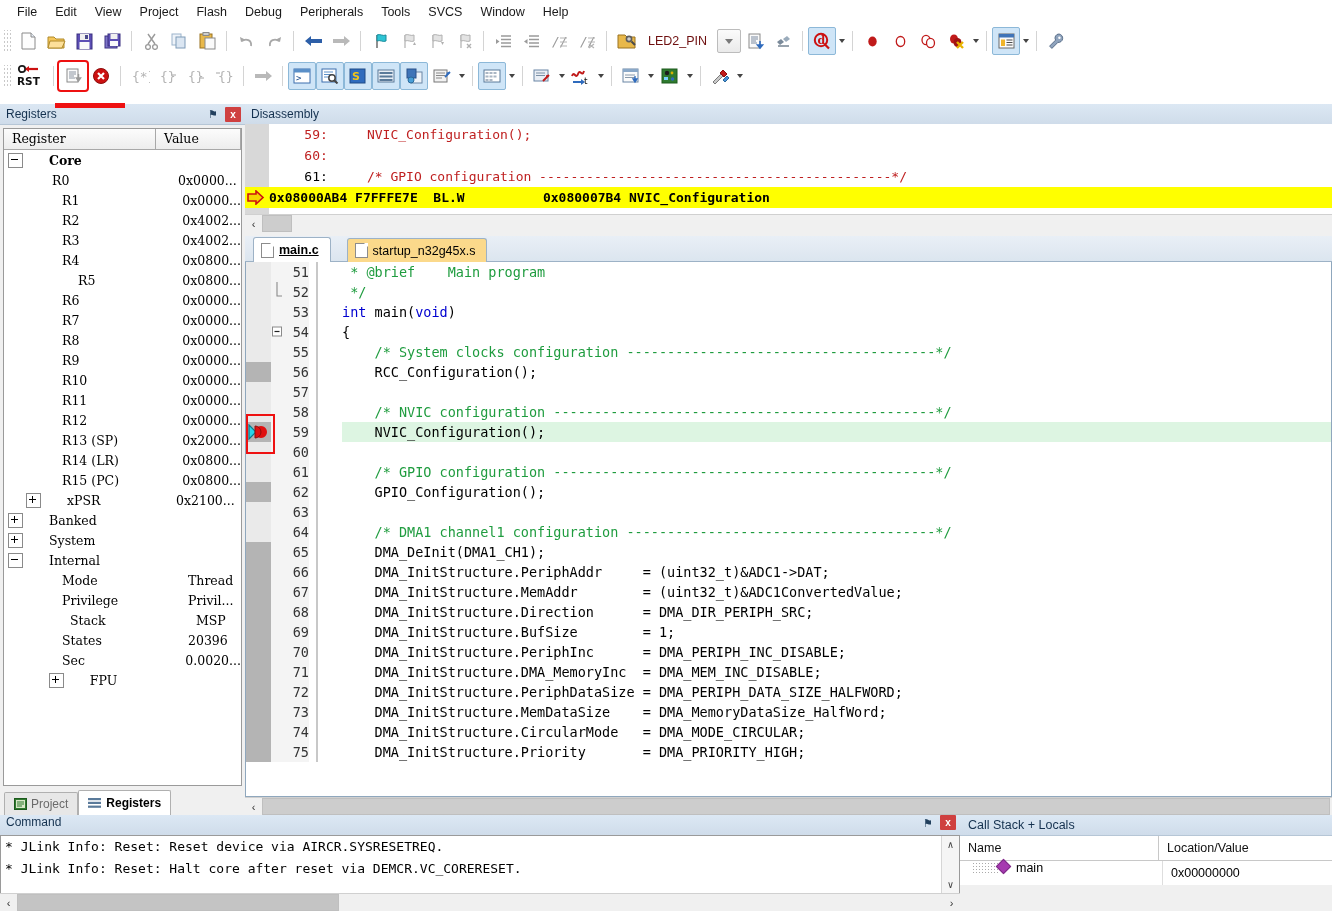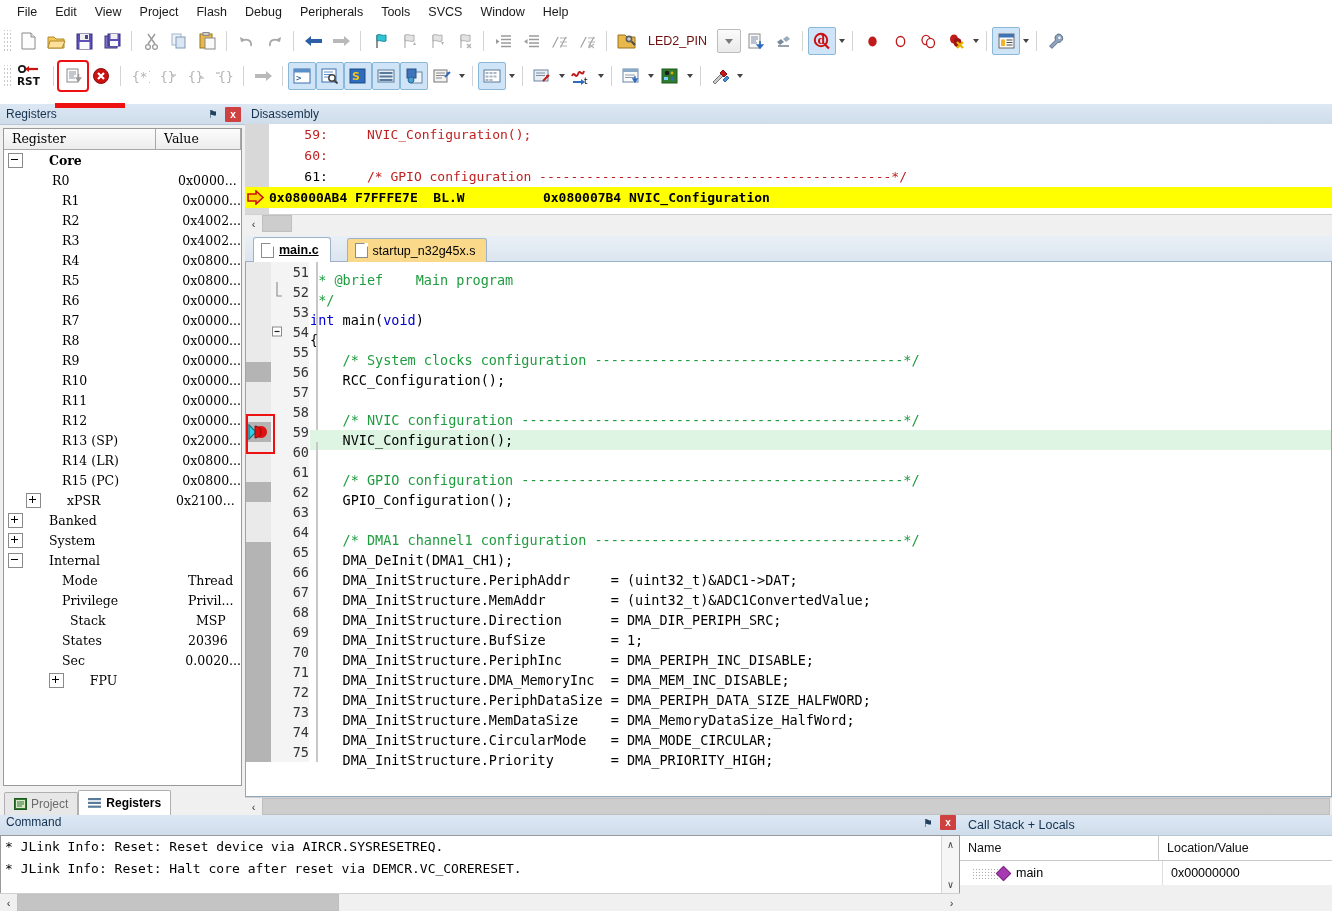--- a/index.html
+++ b/index.html
@@ -132,21 +132,21 @@
     border-right:0;}
   .edit-body{position:absolute;left:0;top:26px;right:0;bottom:18px;background:#fff;border:1px solid #8fa7bd;border-top:none;
     overflow:hidden;}
   .code-wrap{position:absolute;left:0;top:0;right:0;bottom:0;font-family:"DejaVu Sans Mono",monospace;font-size:13.5px;}
   .cl{height:20px;line-height:20px;white-space:pre;position:relative;}
   .cl .bpcol{position:absolute;left:0;top:0;width:25px;height:20px;background:#eaeaea;}
   .cl .bpcol.mark{background:#b4b4b4;}
   .cl .fold{position:absolute;left:25px;top:0;width:12px;height:20px;background:#f4f4f4;}
   .cl .lno{position:absolute;left:37px;top:0;width:26px;text-align:right;color:#333;background:#f4f4f4;height:20px;}
   .cl .sep{position:absolute;left:70px;top:0;width:2px;height:20px;background:#c8c8c8;}
-  .cl .txt{position:absolute;left:64px;top:0;right:0;height:20px;margin-top:8px;}
+  .cl .txt{position:absolute;left:96px;top:0;right:0;height:20px;}
   .cl.hlline .txt{background:#ddf5e2;}
   .cl.hlline:after{content:"";position:absolute;left:80px;right:0;top:0;height:20px;background:#ddf5e2;z-index:-1;}
   .kw{color:#0000d0;}
   .cmt{color:#1f9c3f;}
   .bpmark{position:absolute;left:2px;top:2px;width:21px;height:16px;z-index:3;}
   .bpbox{position:absolute;left:0px;top:-8px;width:25px;height:36px;border:2px solid #ee1111;z-index:4;}
 
   
   .bottom{position:absolute;left:0;right:0;bottom:0;height:96px;}
   .cmd-pane{position:absolute;left:0;top:0;width:960px;bottom:0;background:#f0f0f0;}
@@ -158,21 +158,21 @@
   .vscroll{position:absolute;right:0;top:0;width:17px;bottom:0;background:#f5f5f5;border-left:1px solid #d6d6d6;}
   .vs-arrow{width:17px;height:17px;display:flex;align-items:center;justify-content:center;font-size:10px;color:#444;}
   .cs-pane{position:absolute;left:960px;top:0;right:0;bottom:0;background:#f0f0f0;}
   .cs-title{height:20px;background:linear-gradient(#dce8f4,#cfdcea);display:flex;align-items:center;
     padding-left:8px;font-size:12.5px;color:#14314f;border-bottom:1px solid #b6c6d6;}
   .cs-head{display:flex;height:24px;background:#fff;align-items:center;border-bottom:1px solid #c8c8c8;}
   .cs-head .h{font-size:12.5px;padding-left:8px;color:#111;height:24px;line-height:24px;}
   .cs-head .h1{width:190px;border-right:1px solid #c8c8c8;}
   .cs-head .h2{flex:1;}
   .cs-row{display:flex;height:24px;align-items:center;background:#fff;}
-  .cs-row .c1{width:190px;display:flex;align-items:center;font-size:12.5px;padding-left:12px;border-right:1px solid #dedede;height:24px;}
+  .cs-row .c1{width:190px;display:flex;align-items:flex-start;font-size:12.5px;padding-left:12px;border-right:1px solid #dedede;height:24px;}
   .cs-row .c2{flex:1;font-size:12.5px;padding-left:8px;}
   .diamond{width:9px;height:9px;background:#a63ab0;transform:rotate(45deg);margin-right:7px;flex:none;border:1px solid #7d2a86;}
   .leader{display:inline-block;width:26px;height:12px;
     background-image:radial-gradient(#aaaaaa 0.6px, transparent 0.6px);
     background-size:3px 3px;background-position:0 7px;flex:none;}
 </style>
 </head>
 <body>
 
 <div class="app">
@@ -667,21 +667,21 @@
               <div class="vl">0x4002...</div>
             </div>
             <div class="reg-row">
               <div class="nm" style="padding-left: 34px;">
                 <span class="dots"></span>
                 <span>R4</span>
               </div>
               <div class="vl">0x0800...</div>
             </div>
             <div class="reg-row">
-              <div class="nm" style="padding-left: 34px; text-align: right;">
+              <div class="nm" style="padding-left: 50px; text-align: right;">
                 <span class="dots"></span>
                 <span>R5</span>
               </div>
               <div class="vl">0x0800...</div>
             </div>
             <div class="reg-row">
               <div class="nm" style="padding-left: 34px;">
                 <span class="dots"></span>
                 <span>R6</span>
               </div>

